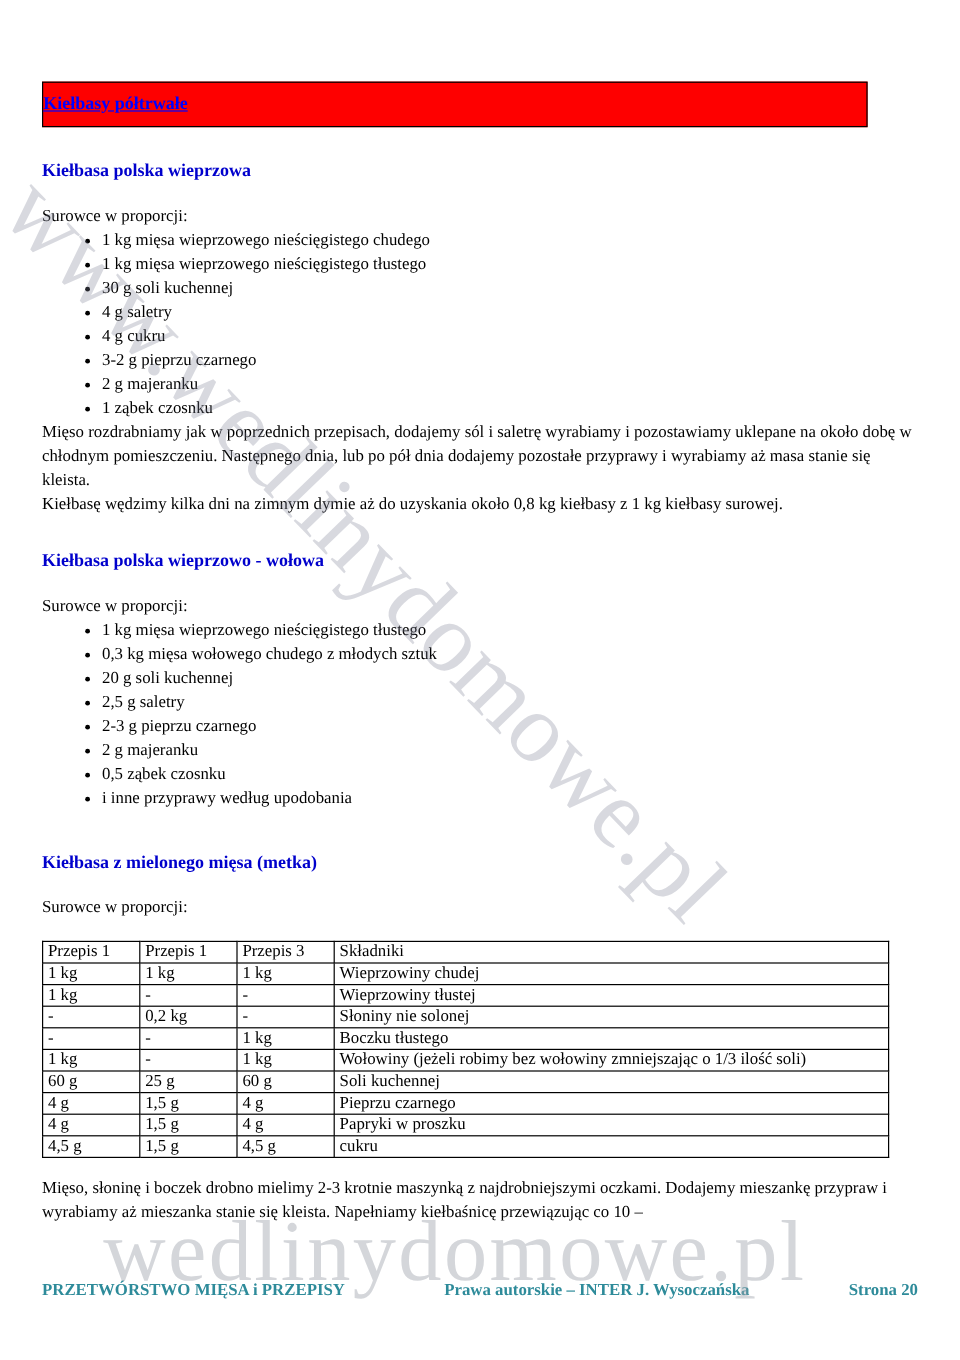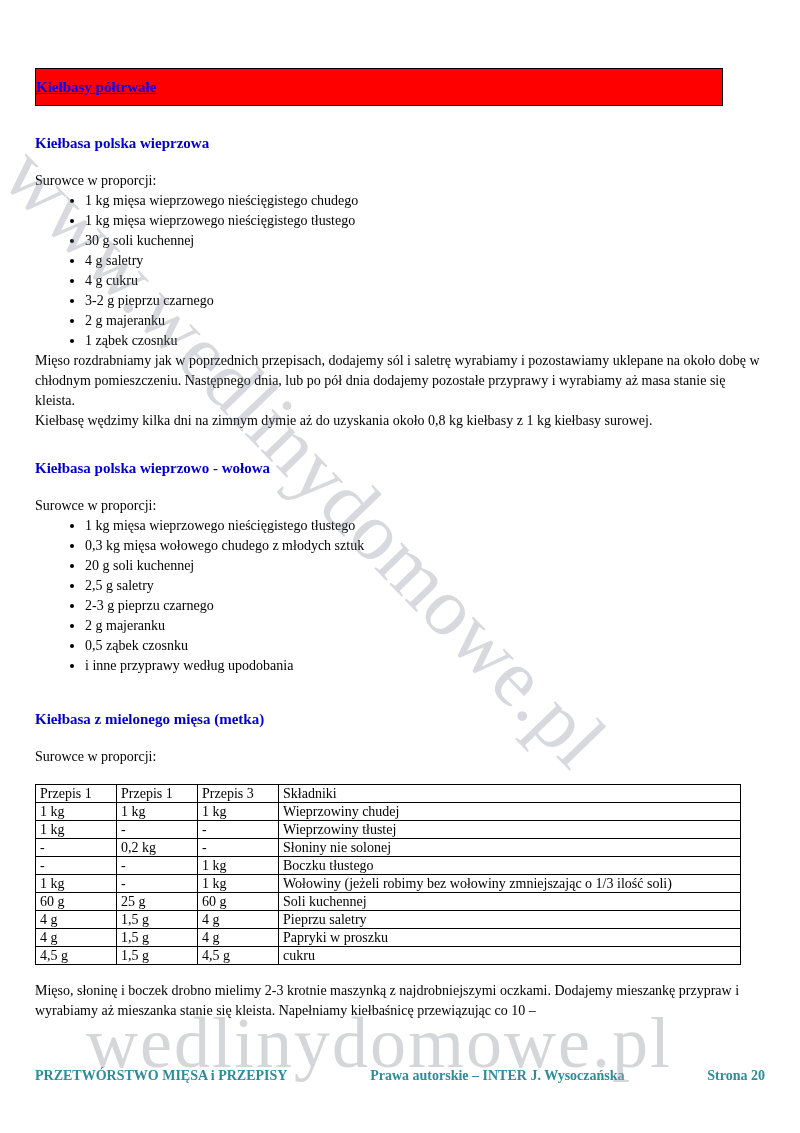--- a/index.html
+++ b/index.html
@@ -205,21 +205,21 @@
             <tr>
               <td>60 g</td>
               <td>25 g</td>
               <td>60 g</td>
               <td>Soli kuchennej</td>
             </tr>
             <tr>
               <td>4 g</td>
               <td>1,5 g</td>
               <td>4 g</td>
-              <td>Pieprzu saletry</td>
+              <td>Pieprzu czarnego</td>
             </tr>
             <tr>
               <td>4 g</td>
               <td>1,5 g</td>
               <td>4 g</td>
               <td>Papryki w proszku</td>
             </tr>
             <tr>
               <td>4,5 g</td>
               <td>1,5 g</td>

